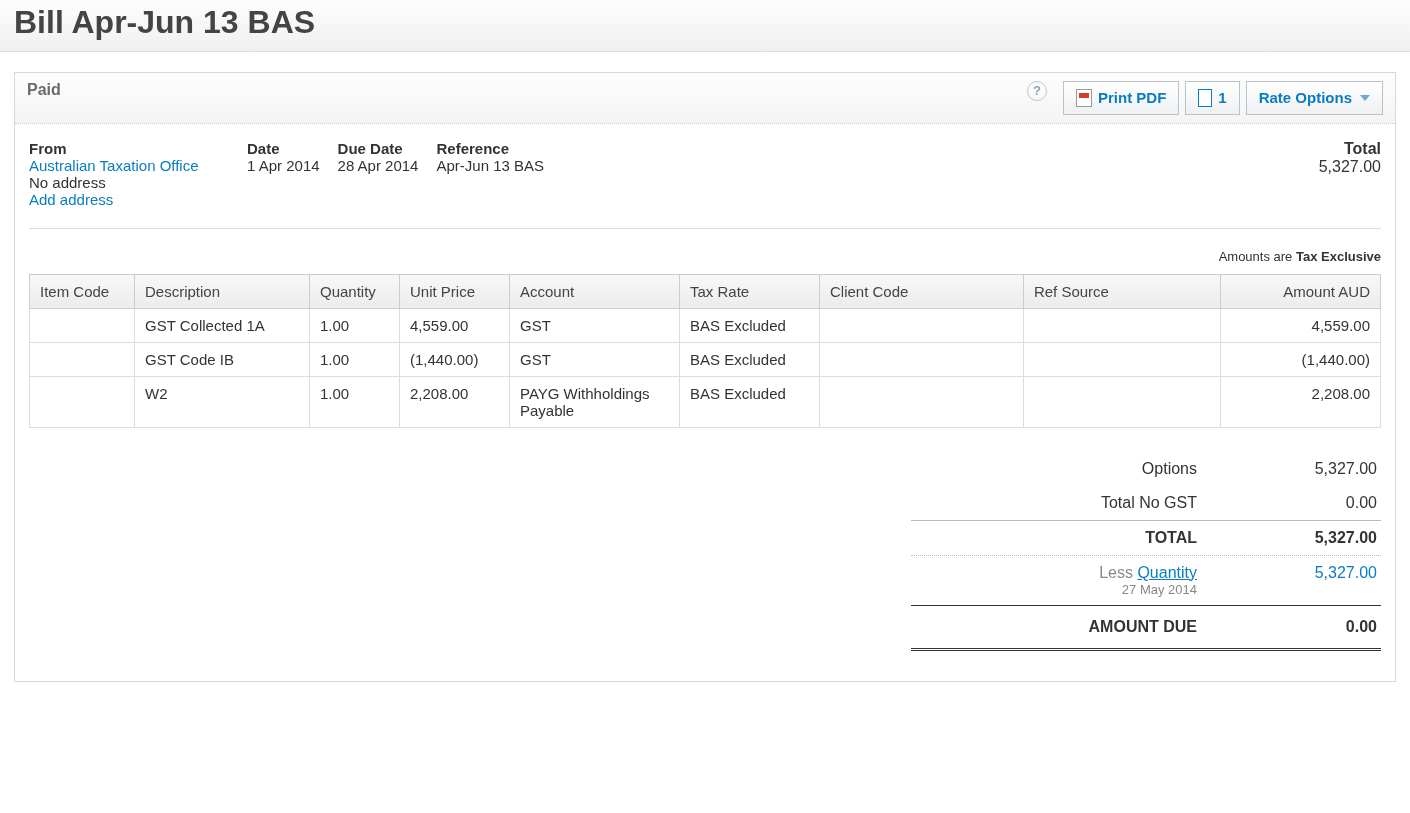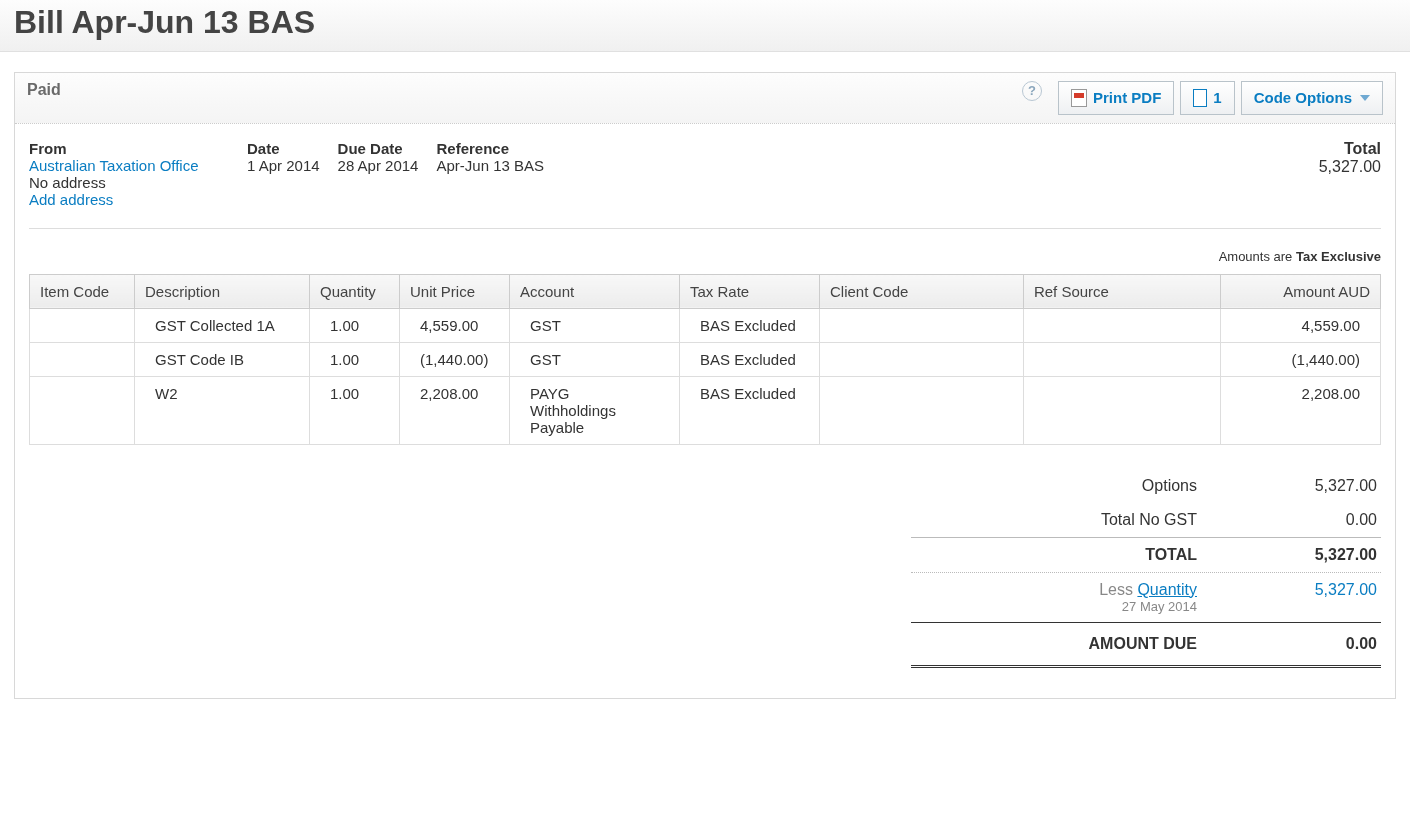--- a/index.html
+++ b/index.html
@@ -149,21 +149,21 @@
     border: 1px solid #ccc;
     padding: 8px 10px;
     font-weight: normal;
     color: #444;
     text-align: left;
     white-space: nowrap;
   }
   table.lines th.amt, table.lines td.amt { text-align: right; }
   table.lines td {
     border: 1px solid #ddd;
-    padding: 8px 20px;
+    padding: 8px 10px;
     vertical-align: top;
     color: #333;
   }
   .totals {
     width: calc(100% - 28px);
     margin: 24px 14px 30px 14px;
   }
   .totals-inner {
     margin-left: auto;
     width: 470px;
@@ -200,21 +200,21 @@
     <div class="help-icon">?</div>
     <button class="btn">
       <span class="pdf-icon"></span>
       <span>Print PDF</span>
     </button>
     <button class="btn">
       <span class="files-icon"></span>
       <span>1</span>
     </button>
     <button class="btn">
-      <span>Code Options</span>
+      <span>Rate Options</span>
       <span class="caret"></span>
     </button>
   </div>
 
   <div class="info-row">
     <div class="info-block" style="min-width:200px">
       <div class="lbl">From</div>
       <div><a href="#">Australian Taxation Office</a></div>
       <div class="val">No address</div>
       <div><a href="#">Add address</a></div>

